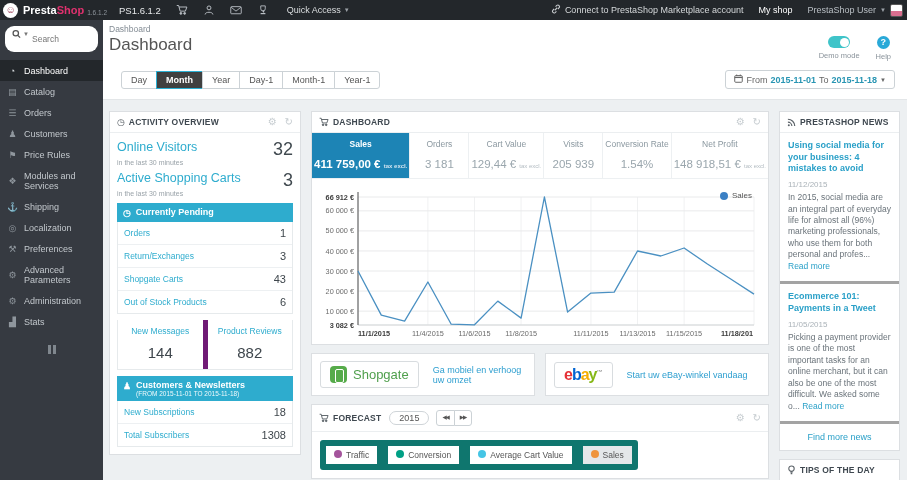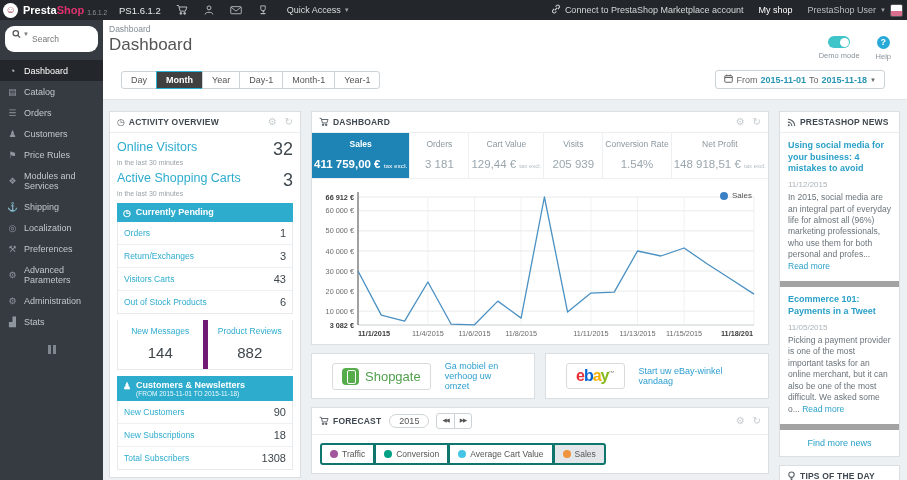--- a/index.html
+++ b/index.html
@@ -51,21 +51,21 @@
   .head-right .lbl { font-size:7.5px; color:#8a939b; margin-top:3px; }
   .help-ic { width:13px; height:13px; border-radius:50%; background:#29a9d8; color:#fff; font-size:9px;
              font-weight:bold; line-height:13px; margin:0 auto; cursor:pointer; }
   .toolbar { display:flex; align-items:center; margin-top:9px; }
   .btn-group { display:flex; }
   .rbtn { border:1px solid #ccd2d6; background:#fff; padding:3px 9px; font-size:9px; color:#555; margin-left:-1px; cursor:pointer; }
   .rbtn:first-child { border-radius:3px 0 0 3px; margin-left:12px; }
   .rbtn:last-child { border-radius:0 3px 3px 0; }
   .rbtn.active { background:#404040; border-color:#2ab0d4; color:#fff; font-weight:bold; }
   .datebox { margin-left:auto; border:1px solid #ccd2d6; background:#fff; border-radius:3px; padding:3px 8px;
-             font-size:9px; color:#666; display:flex; align-items:center; gap:3px; margin-right:12px; cursor:pointer; }
+             font-size:9px; color:#666; display:flex; align-items:center; gap:3px; margin-right:2px; cursor:pointer; }
   .datebox b { color:#2895b3; }
 
   
   #content { display:flex; gap:10px; padding:11px 7px 0 6px; align-items:flex-start; }
   .panel { background:#fff; border:1px solid #dcdfe2; }
   .phead { display:flex; align-items:center; padding:5px 7px; border-bottom:1px solid #ebeef0; }
   .phead .ic { margin-right:4px; color:#5b6268; font-size:9px; display:flex; line-height:1; }
   .phead .t { font-size:8.5px; font-weight:bold; color:#3f4850; letter-spacing:.2px; }
   .phead .tools { margin-left:auto; display:flex; gap:8px; color:#c6ccd0; font-size:10px; line-height:1; }
   .tools span { cursor:pointer; }
@@ -105,48 +105,48 @@
   .kpi .ks { font-size:6px; color:#b3bcc2; }
   .kpi.active { background:#1d84b5; }
   .kpi.active .kl, .kpi.active .kv { color:#fff; font-weight:bold; }
   .kpi.active .ks { color:#cfe3ef; }
   .chart-wrap { position:relative; padding:6px 6px 2px; }
   .chart-legend { position:absolute; top:12px; right:16px; display:flex; align-items:center; gap:4px;
                   font-size:8px; color:#555; }
   .chart-legend .dot { width:8px; height:8px; border-radius:50%; }
 
   .modrow { display:flex; gap:10px; margin-top:8px; }
-  .modcard { flex:1; background:#fff; border:1px solid #dcdfe2; padding:7px 20px; display:flex; align-items:center; gap:14px; }
+  .modcard { flex:1; background:#fff; border:1px solid #dcdfe2; padding:7px 8px; display:flex; align-items:center; gap:14px; }
   .logobox { border:1px solid #d8dcdf; border-radius:3px; padding:4px 9px; display:flex; align-items:center; gap:6px; background:#fff; }
   .sg-badge { width:17px; height:17px; background:#56ab4a; border-radius:4px; position:relative; flex:none; }
   .sg-badge::after { content:""; position:absolute; left:5px; top:2.5px; width:7px; height:12px;
                      border:1.5px solid #fff; border-radius:2px; }
   .sg-name { font-size:13px; color:#4f9f4c; }
   .ebay-name { font-size:16px; font-weight:bold; letter-spacing:-1px; line-height:1; }
   .ebay-name sup { font-size:6px; color:#999; letter-spacing:0; }
   .mod-link { font-size:9px; color:#2e9fd0; cursor:pointer; }
 
   #forecast { margin-top:8px; }
   .year-pill { border:1px solid #cfd4d8; border-radius:9px; padding:1px 9px; font-size:9px; color:#555; margin-left:8px; }
   .fc-nav { display:flex; margin-left:7px; }
   .fc-btn { border:1px solid #ccd2d6; background:#fff; font-size:5.5px; color:#555; padding:3px 5px;
             letter-spacing:-1px; cursor:pointer; line-height:1.4; }
   .fc-btn:first-child { border-radius:3px 0 0 3px; }
   .fc-btn:last-child { border-radius:0 3px 3px 0; margin-left:-1px; }
   .fc-legend { padding:8px; display:flex; }
-  .fbtn { display:flex; align-items:center; gap:4px; border:2px solid #0f766e; background:#fff;
+  .fbtn { display:flex; align-items:flex-start; gap:4px; border:6px solid #0f766e; background:#fff;
           padding:4px 8px; font-size:8.5px; color:#555; margin-left:-1px; cursor:pointer; }
   .fbtn:first-child { margin-left:0; border-radius:3px 0 0 3px; }
   .fbtn:last-child { border-radius:0 3px 3px 0; }
   .fbtn .dot { width:8px; height:8px; border-radius:50%; flex:none; }
   .fbtn.active { background:#e4e7e9; }
 
   
   #col-news { flex:1; }
-  .news-item { padding:7px 8px 9px; border-bottom:6px solid #a3a3a3; }
+  .news-item { padding:7px 8px 9px; border-bottom:3px solid #a3a3a3; }
   .news-title { font-size:9px; font-weight:bold; color:#2aa0c8; line-height:1.3; cursor:pointer; }
   .news-date { font-size:8px; color:#aab2b8; margin:5px 0 3px; }
   .news-text { font-size:8.5px; color:#6a737a; line-height:1.35; }
   .read-more { color:#2aa0c8; cursor:pointer; }
   .news-footer { text-align:center; padding:8px; font-size:9px; color:#2aa0c8; cursor:pointer; }
   #tips { margin-top:8px; }
   .tips-body { padding:8px 8px 10px; }
 </style>
 </head>
 <body>
@@ -354,21 +354,21 @@
               <div class="sec-body">
                 <div class="arow">
                   <span class="al">Orders</span>
                   <span class="av">1</span>
                 </div>
                 <div class="arow">
                   <span class="al">Return/Exchanges</span>
                   <span class="av">3</span>
                 </div>
                 <div class="arow">
-                  <span class="al">Visitors Carts</span>
+                  <span class="al">Shopgate Carts</span>
                   <span class="av">43</span>
                 </div>
                 <div class="arow">
                   <span class="al">Out of Stock Products</span>
                   <span class="av">6</span>
                 </div>
               </div>
             </div>
             <div class="sec">
               <div class="sec-body">
@@ -386,24 +386,20 @@
             </div>
             <div class="sec">
               <div class="sec-h">
                 <span class="sic">♟</span>
                 <div>
                   <div>Customers &amp; Newsletters</div>
                   <div class="sub">(FROM 2015-11-01 TO 2015-11-18)</div>
                 </div>
               </div>
               <div class="sec-body">
-                <div class="arow">
-                  <span class="al">New Customers</span>
-                  <span class="av">90</span>
-                </div>
                 <div class="arow">
                   <span class="al">New Subscriptions</span>
                   <span class="av">18</span>
                 </div>
                 <div class="arow">
                   <span class="al">Total Subscribers</span>
                   <span class="av">1308</span>
                 </div>
               </div>
             </div>

